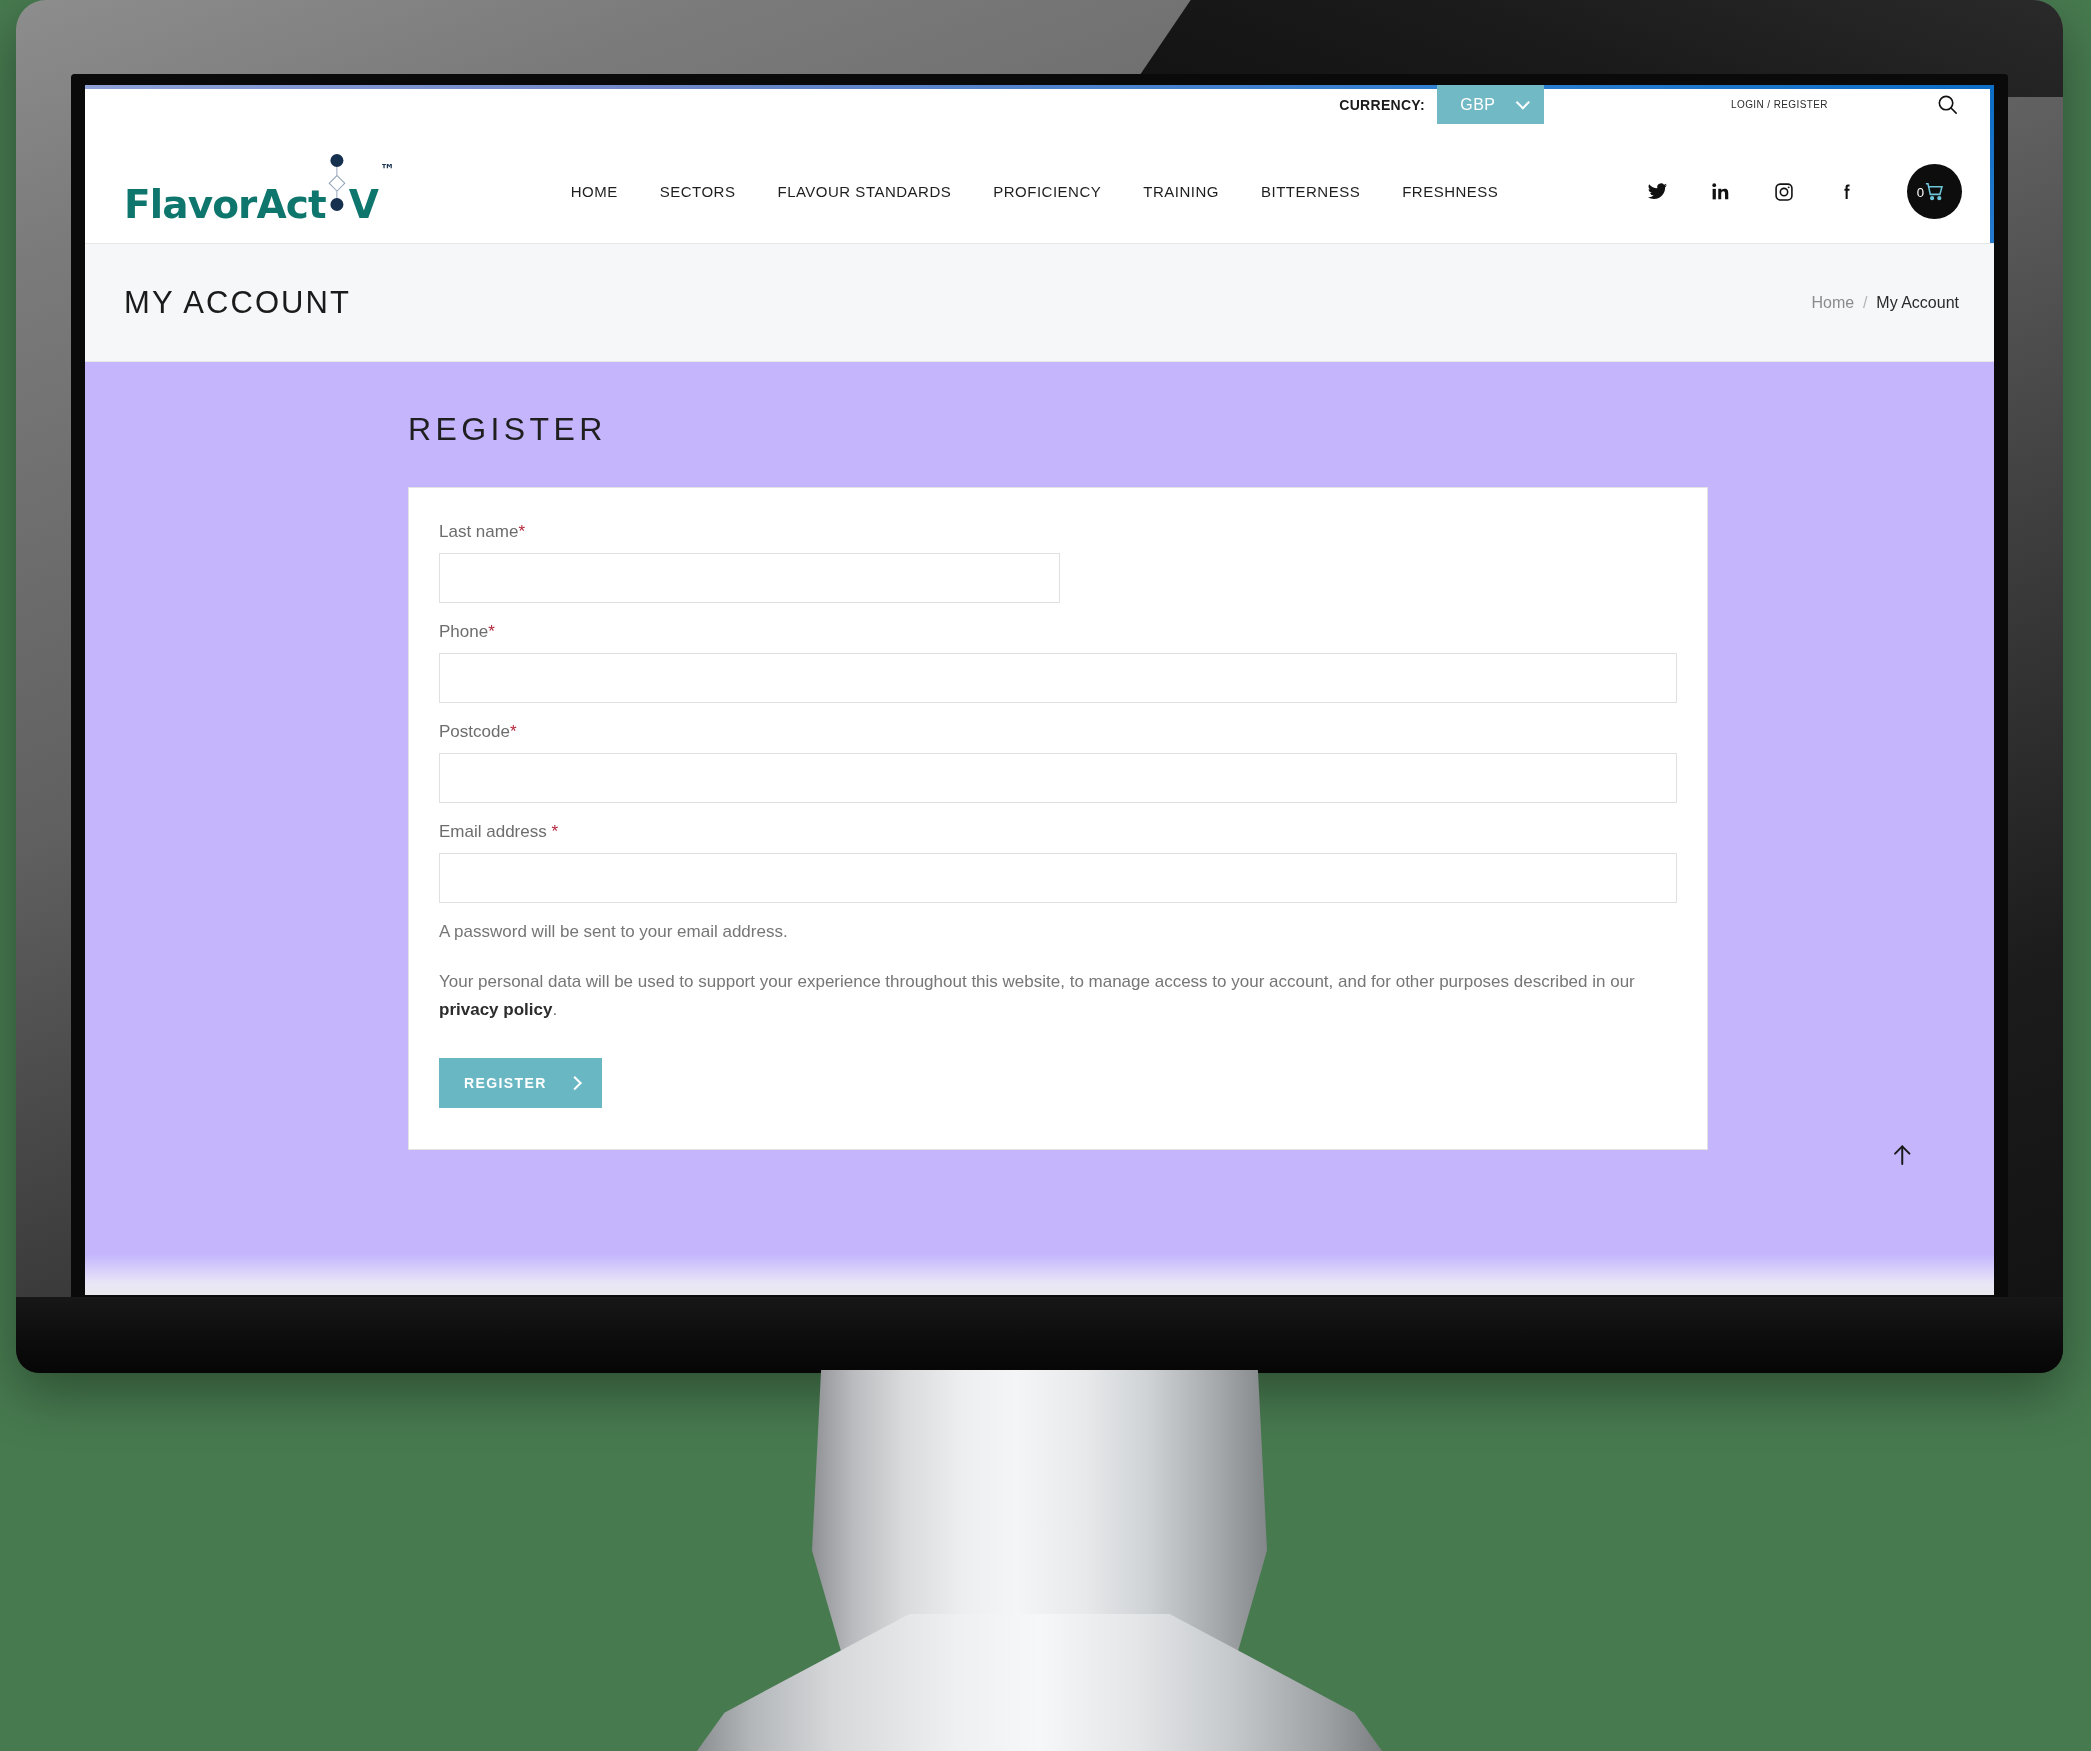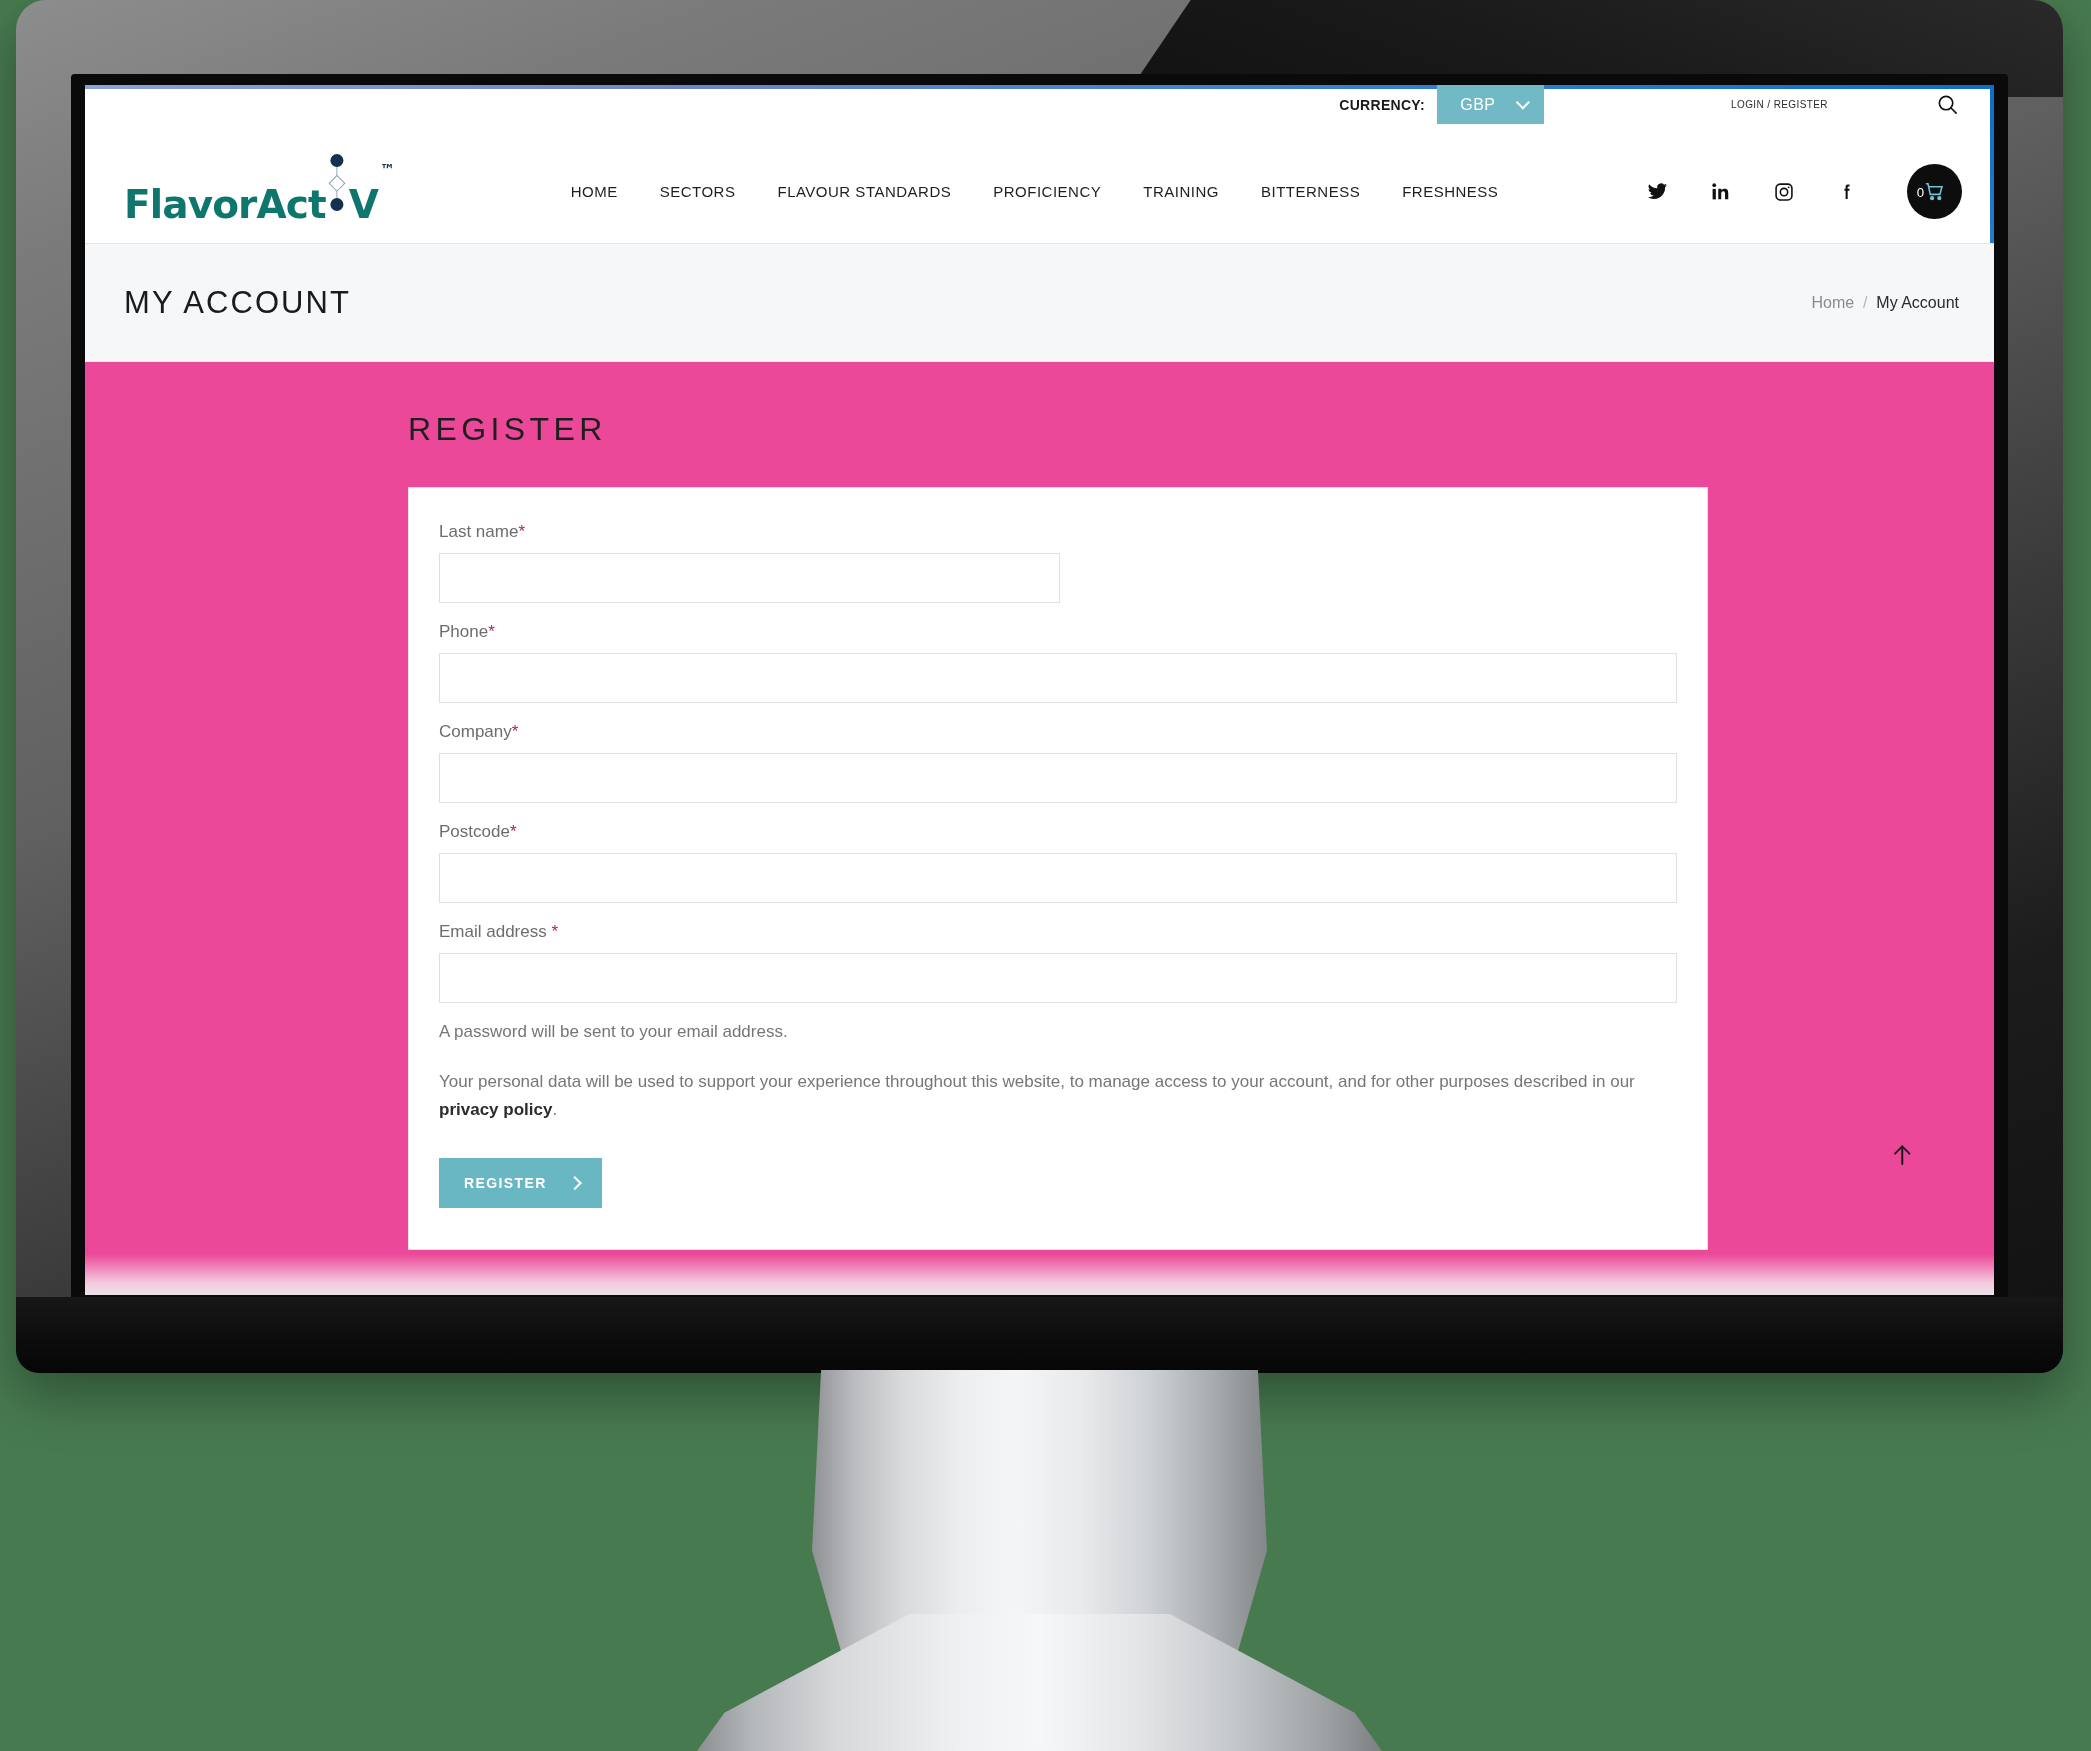--- a/index.html
+++ b/index.html
@@ -302,21 +302,21 @@
     gap: 8.8px;
   }
   .breadcrumb .bc-home { color: #8b8b8b; cursor: pointer; }
   .breadcrumb .bc-sep { color: #b5b5b5; }
   .breadcrumb .bc-current { color: #2a2a2a; }
 
   
   .content {
     position: relative;
     padding: 49px 0 0 0;
-    background: #ec4899;
+    background: #c4b5fd;
     height: 935px;
   }
   .section-title {
     font-size: 32px;
     letter-spacing: 4.4px;
     color: #1f1f1f;
     font-weight: normal;
     margin: 0 0 39px 323px;
   }
   .form-card {
@@ -530,24 +530,20 @@
             <label class="field-label"><span>Last name</span><span class="req">*</span></label>
             <input class="field-input" type="text" value="" style="">
           </div>
         </div>
 
         <div class="field full">
           <label class="field-label"><span>Phone</span><span class="req">*</span></label>
           <input class="field-input" type="text" value="" style="">
         </div>
 
-        <div class="field full">
-          <label class="field-label"><span>Company</span><span class="req">*</span></label>
-          <input class="field-input" type="text" value="" style="">
-        </div>
 
         <div class="field full">
           <label class="field-label"><span>Postcode</span><span class="req">*</span></label>
           <input class="field-input" type="text" value="" style="">
         </div>
 
         <div class="field full">
           <label class="field-label"><span>Email address </span><span class="req">*</span></label>
           <input class="field-input" type="email" value="" style="">
         </div>

